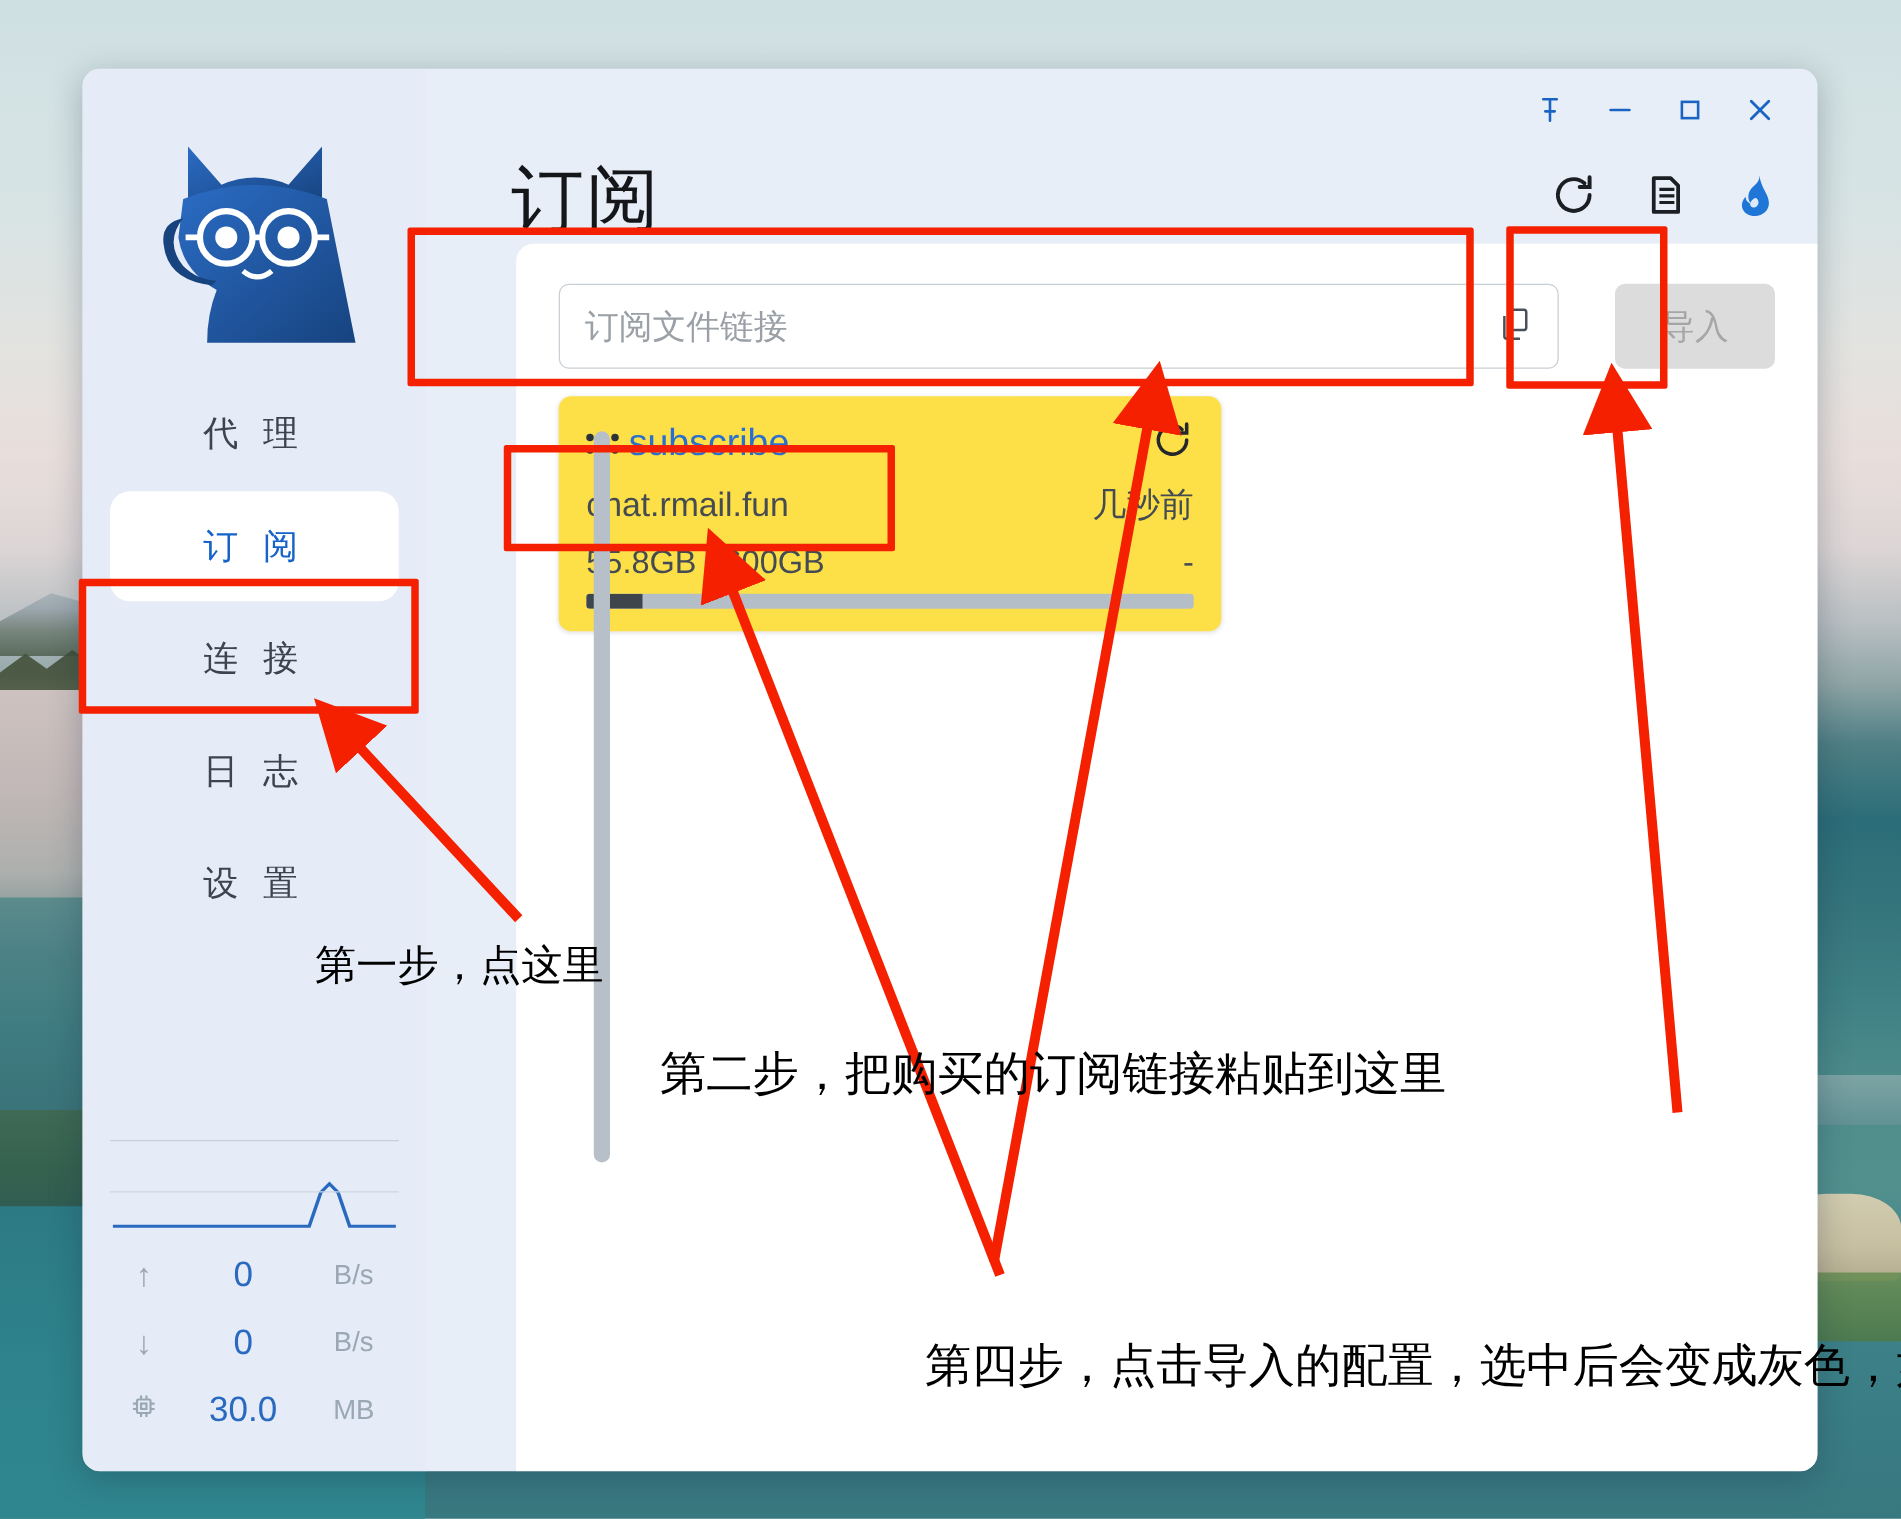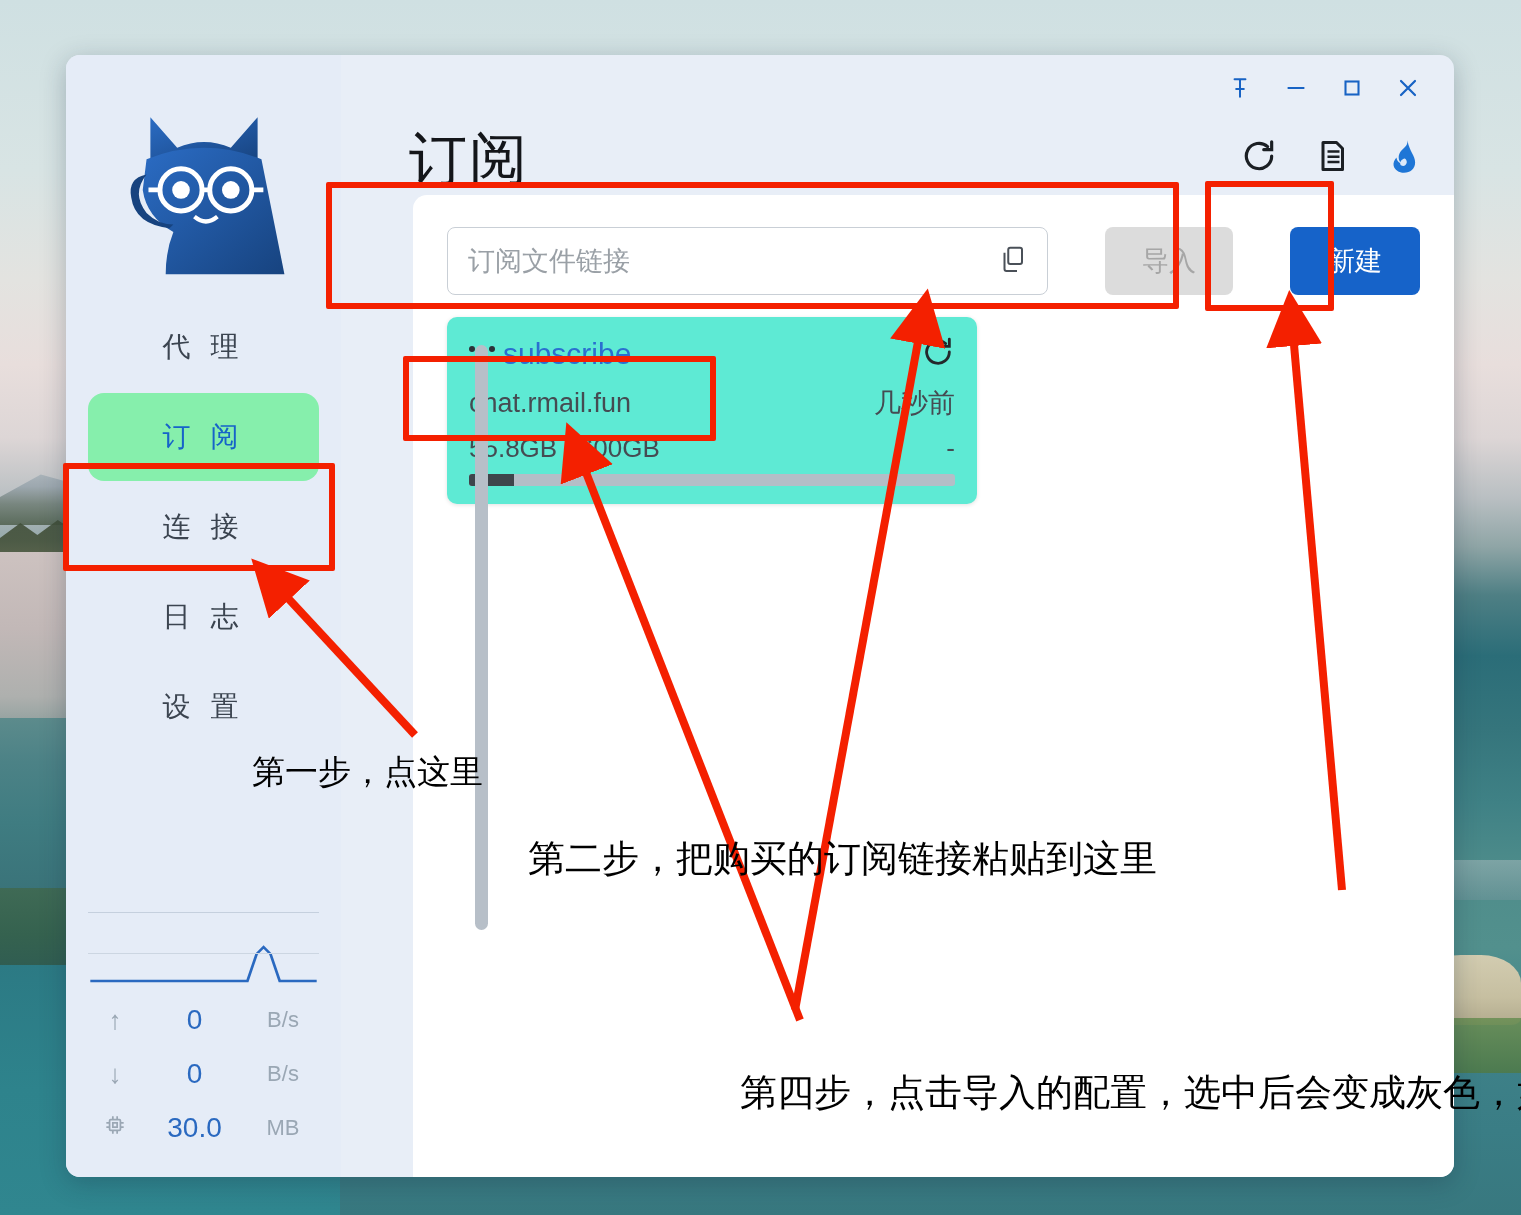--- a/index.html
+++ b/index.html
@@ -120,21 +120,21 @@
   .nav-item {
     height: 88px;
     display:flex; align-items:center; justify-content:center;
     font-size: 28px; letter-spacing: 6px;
     color:#3b4450;
     border-radius: 16px;
     cursor:pointer;
     margin-bottom: 2px;
   }
   .nav-item.active {
-    background:#86efac;
+    background:#ffffff;
     color:#1663c9;
   }
 
   #stats {
     margin-top: auto;
     padding: 0 22px 22px 22px;
   }
   #stats .divider { height:1px; background:#c5d0de; margin-bottom:10px; }
   #spark { height: 70px; position:relative; }
   #spark .gl { position:absolute; left:0; right:0; height:1px; background:#ccd6e2; }
@@ -162,21 +162,21 @@
   .top-icon { cursor:pointer; display:flex; align-items:center; justify-content:center; }
 
   #content-card {
     position:absolute; left: 72px; top: 140px; right: 0; bottom: 0;
     background:#ffffff;
     border-top-left-radius: 14px;
   }
   #search-row {
     display:flex; align-items:center;
     padding: 32px 34px 0 34px;
-    gap: 17px;
+    gap: 5px;
   }
   #url-input {
     flex: 1; height: 68px;
     border:1px solid #c9cfd6; border-radius: 8px;
     background:#fff;
     display:flex; align-items:center;
     padding: 0 20px;
   }
   #url-input input {
     flex:1; border:none; outline:none;
@@ -191,21 +191,21 @@
     cursor:pointer;
     margin-left:40px;
   }
   .btn-import { background:#dcdcdc; color:#a6a6a6; }
   .btn-new    { background:#1663c9; color:#fff; min-width: 130px; }
 
   
   #sub-list { padding: 22px 34px 0 34px; }
   .sub-card {
     width: 530px;
-    background:#5eead4;
+    background:#fde047;
     border-radius: 10px;
     padding: 18px 22px 18px 22px;
     box-shadow: 0 1px 4px rgba(0,0,0,.12);
     position:relative;
     cursor:pointer;
   }
   .sub-head { display:flex; align-items:center; }
   .drag-dots { width: 30px; display:flex; flex-wrap:wrap; gap:4px; margin-right: 4px; }
   .drag-dots i { width:6px; height:6px; background:#2c3238; border-radius:50%; display:block; }
   .sub-name { font-size: 30px; color:#2a6fd0; flex:1; }
@@ -393,21 +393,20 @@
         <div id="url-input">
           <input type="text" placeholder="订阅文件链接" style="">
           <span>
             <svg width="30" height="30" viewBox="0 0 24 24" fill="none" stroke="#4a5058" stroke-width="1.6">
               <rect x="9" y="3" width="11" height="13" rx="1.6"></rect>
               <path d="M6 7v13a1.6 1.6 0 0 0 1.6 1.6H16"></path>
             </svg>
           </span>
         </div>
         <button class="btn btn-import">导入</button>
-        <button class="btn btn-new">新建</button>
       </div>
 
       <div id="sub-list">
         <div class="sub-card">
           <div class="sub-head">
             <span class="drag-dots">
               <i></i>
                 <i></i>
                 <i></i>
                 <i></i>

